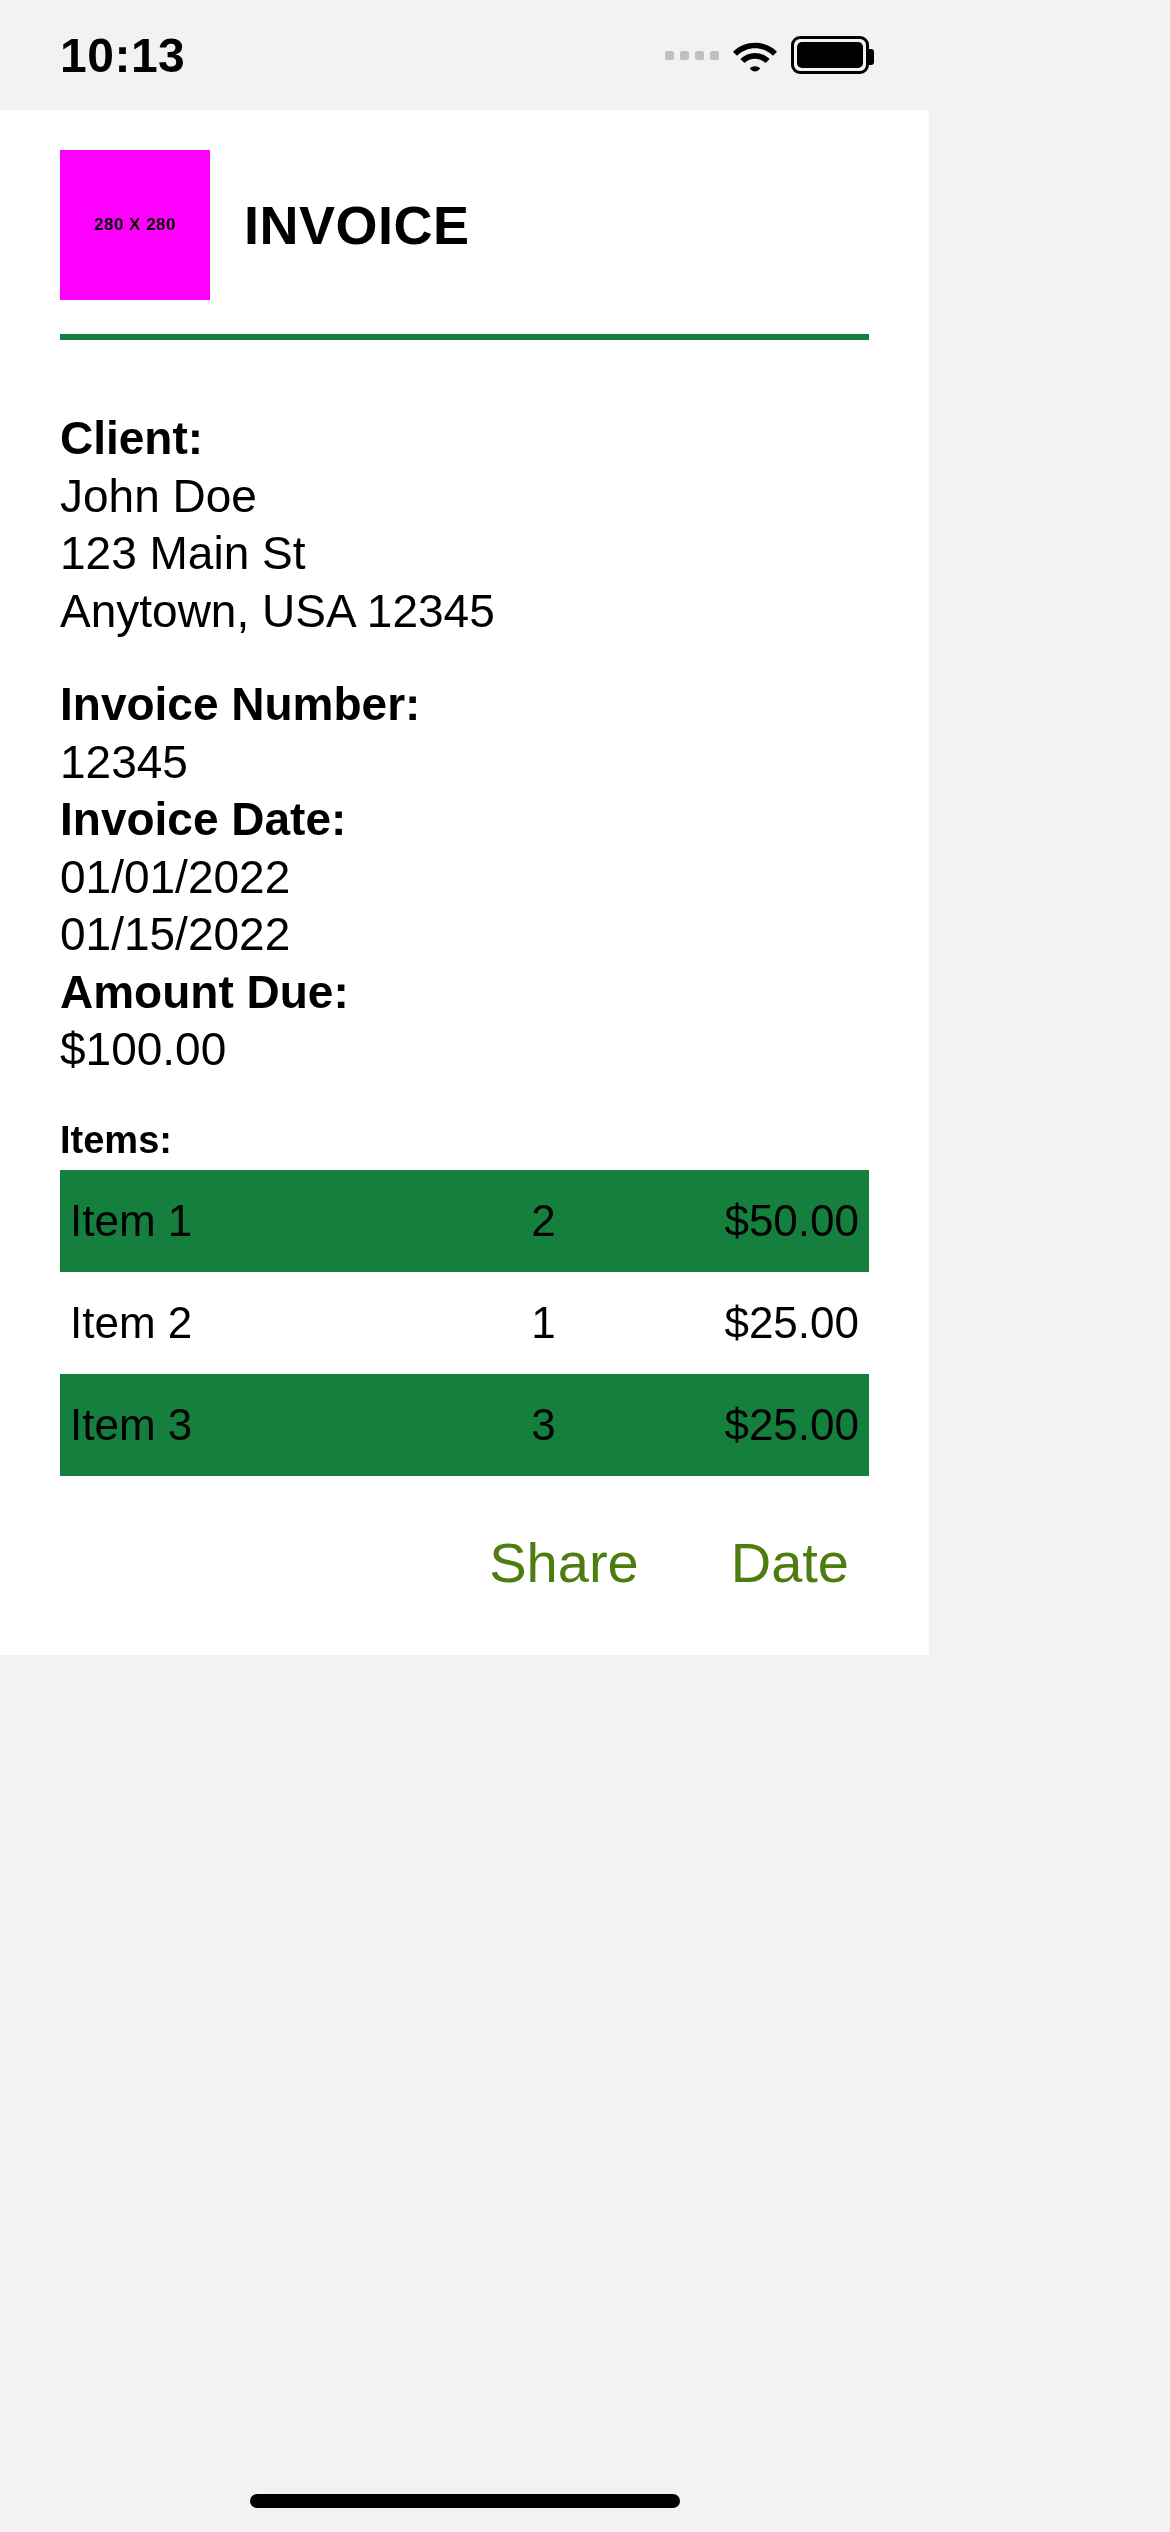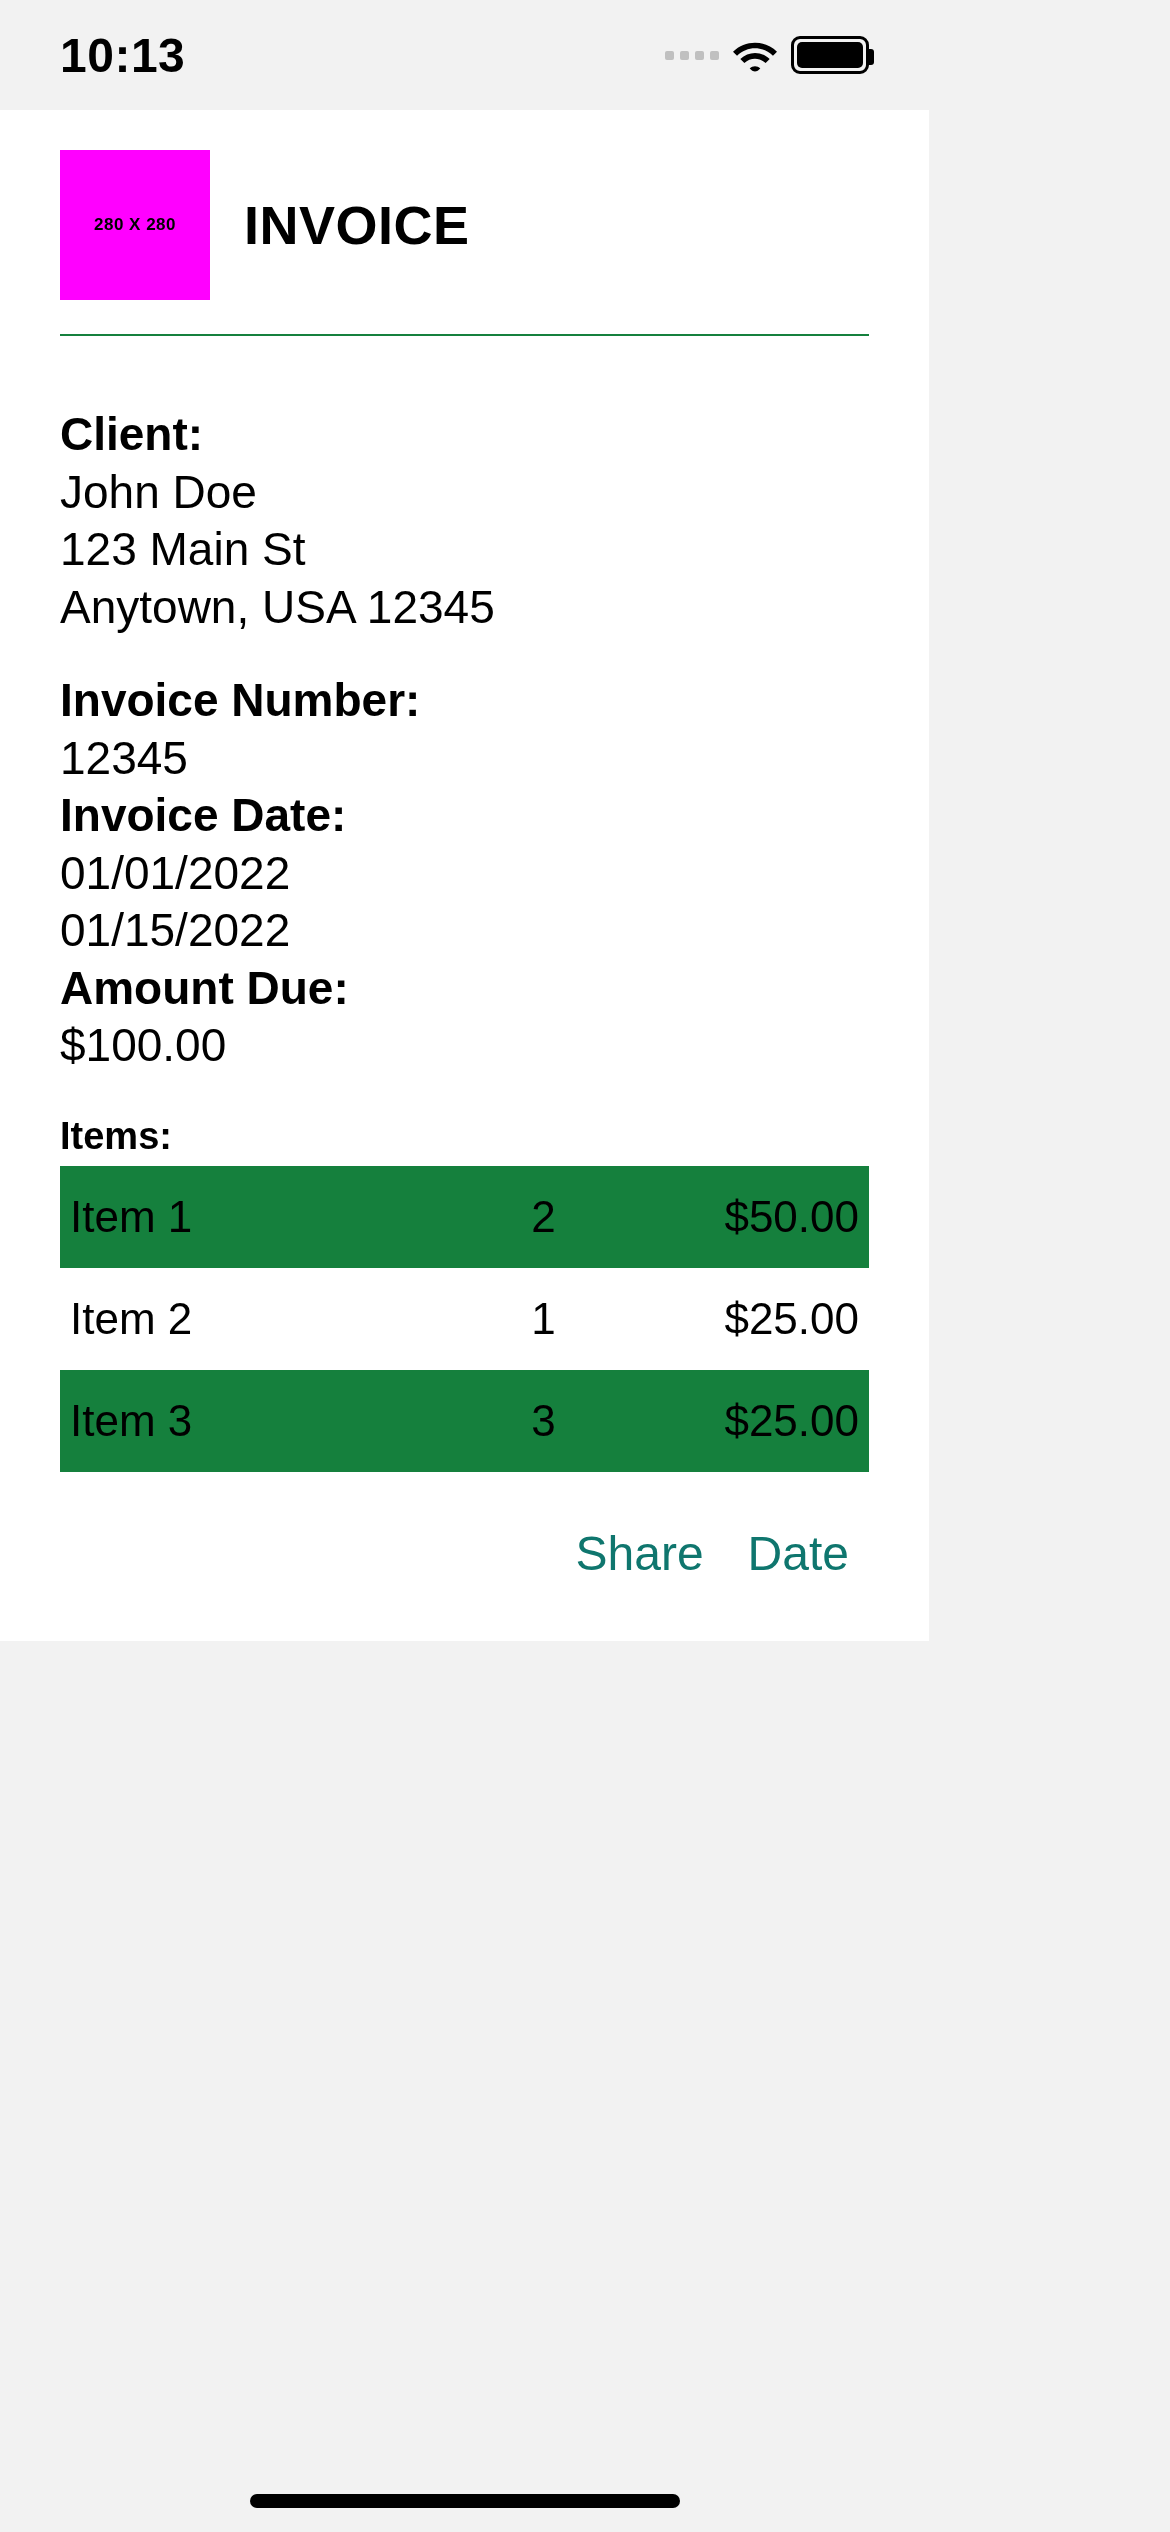--- a/index.html
+++ b/index.html
@@ -12,21 +12,21 @@
     .dots { display: flex; gap: 6px; }
     .dots span { width: 9px; height: 9px; background: #c0c0c0; border-radius: 2px; display: inline-block; }
     .wifi svg { display: block; }
     .battery { width: 78px; height: 38px; border: 3px solid #000; border-radius: 9px; position: relative; display:flex; align-items:center; padding:3px; }
     .battery::after { content: ""; position: absolute; right: -8px; top: 10px; width: 5px; height: 16px; background: #000; border-radius: 0 3px 3px 0; }
     .battery-fill { width: 100%; height: 100%; background: #000; border-radius: 5px; }
 
     
     .card { background: #fff; margin: 0; padding: 40px 60px 60px; }
 
-    .header-row { display: flex; align-items: center; gap: 34px; padding: 0 0 34px 0; border-bottom: 2px solid #15803d; }
+    .header-row { display: flex; align-items: center; gap: 34px; padding: 0 0 34px 0; border-bottom: 6px solid #15803d; }
     .logo { width: 150px; height: 150px; background: #ff00ff; display: flex; align-items: center; justify-content: center; font-size: 17px; font-weight: 600; color: #000; letter-spacing: 0.5px; }
     .invoice-title { font-size: 54px; font-weight: 700; letter-spacing: 0.5px; }
 
     .section { margin-top: 70px; }
     .label { font-size: 46px; font-weight: 800; line-height: 1.25; }
     .value { font-size: 46px; font-weight: 400; line-height: 1.25; }
 
     .block { margin-top: 36px; }
     .block .pair { display: block; }
     .block .pair .label { display: block; }
@@ -35,21 +35,21 @@
     .items-heading { margin-top: 40px; font-size: 38px; font-weight: 800; }
 
     .items-table { margin-top: 8px; }
     .item-row { display: flex; align-items: center; padding: 26px 10px; font-size: 44px; }
     .item-row.alt { background: #15803d; }
     .col-name { flex: 1 1 50%; }
     .col-qty { flex: 0 0 20%; text-align: center; }
     .col-price { flex: 0 0 30%; text-align: right; }
 
     .actions { display: flex; justify-content: flex-end; gap: 44px; margin-top: 54px; padding-right: 20px; }
-    .link-btn { color: #0f766e; font-size: 48px; font-weight: 400; background: none; border: none; cursor: pointer; }
+    .link-btn { color: #4d7c0f; font-size: 56px; font-weight: 400; background: none; border: none; cursor: pointer; margin-left: 48px; }
 
     
     .home-indicator { position: absolute; bottom: 24px; left: 50%; transform: translateX(-50%); width: 430px; height: 14px; background: #000; border-radius: 10px; }
     .screen { position: relative; width: 929px; height: 2532px; overflow: hidden; }
   </style>
 </head>
 <body>
 
 <div class="screen">
   <div class="status-bar">

